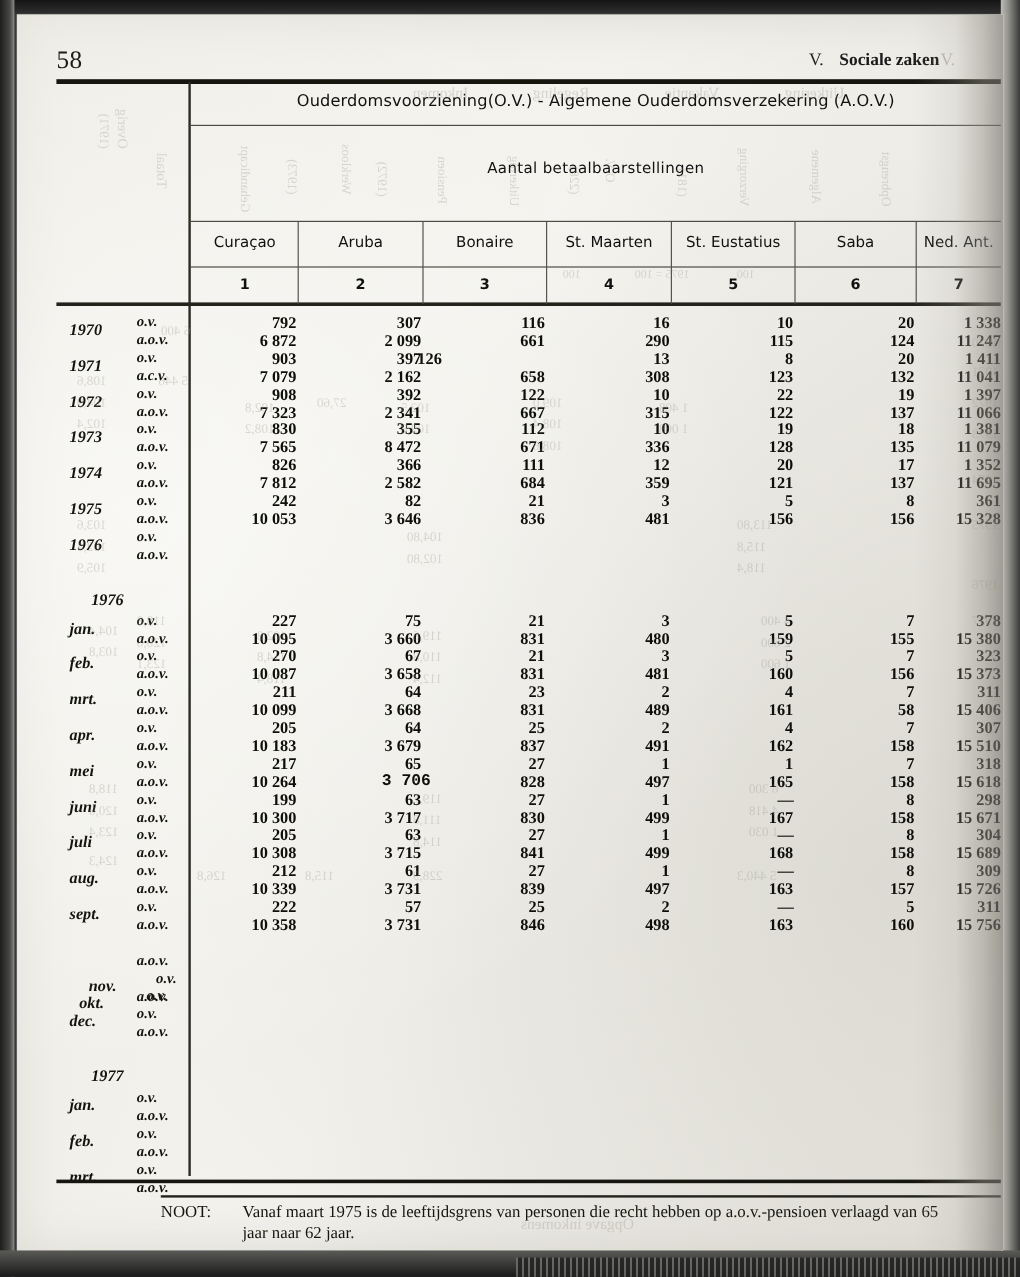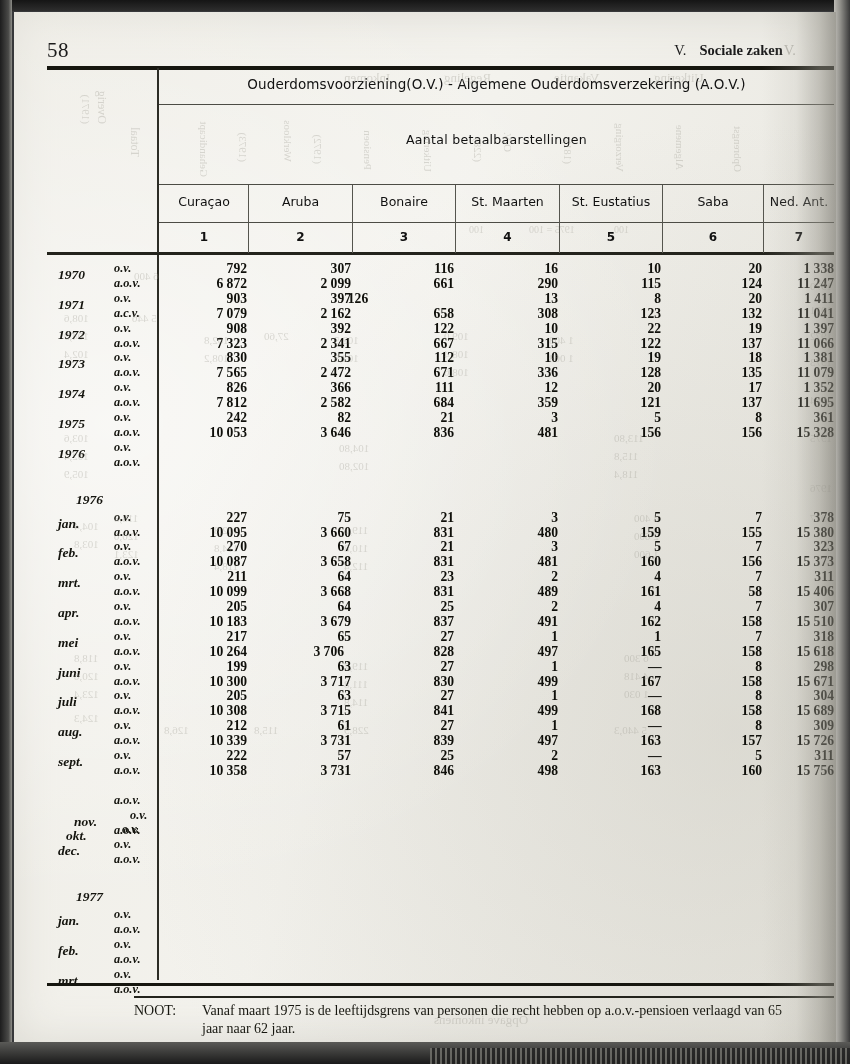--- a/index.html
+++ b/index.html
@@ -447,21 +447,21 @@
         <div class="cell" style="left: 177px; width: 160px;">355</div>
         <div class="cell" style="left: 280px; width: 160px;">112</div>
         <div class="cell" style="left: 384px; width: 160px;">10</div>
         <div class="cell" style="left: 487px; width: 160px;">19</div>
         <div class="cell" style="left: 588px; width: 160px;">18</div>
         <div class="cell" style="left: 660px; width: 160px;">1 381</div>
       </div>
       <div class="row" style="top: 353.3px; position: absolute; left: 0px; height: 14.9px;">
         <div class="stub-kind">a.o.v.</div>
         <div class="cell" style="left: 73px; width: 160px;">7 565</div>
-        <div class="cell" style="left: 177px; width: 160px;">2 472</div>
+        <div class="cell" style="left: 177px; width: 160px;">8 472</div>
         <div class="cell" style="left: 280px; width: 160px;">671</div>
         <div class="cell" style="left: 384px; width: 160px;">336</div>
         <div class="cell" style="left: 487px; width: 160px;">128</div>
         <div class="cell" style="left: 588px; width: 160px;">135</div>
         <div class="cell" style="left: 660px; width: 160px;">11 079</div>
       </div>
       <div class="row" style="top: 368.2px; position: absolute; left: 0px; height: 14.9px;">
         <div class="stub-year" style="top: 6px;">1974</div>
         <div class="stub-kind">o.v.</div>
         <div class="cell" style="left: 73px; width: 160px;">826</div>
@@ -604,21 +604,21 @@
         <div class="cell" style="left: 177px; width: 160px;">65</div>
         <div class="cell" style="left: 280px; width: 160px;">27</div>
         <div class="cell" style="left: 384px; width: 160px;">1</div>
         <div class="cell" style="left: 487px; width: 160px;">1</div>
         <div class="cell" style="left: 588px; width: 160px;">7</div>
         <div class="cell" style="left: 660px; width: 160px;">318</div>
       </div>
       <div class="row" style="top: 631.7px; position: absolute; left: 0px; height: 14.9px;">
         <div class="stub-kind">a.o.v.</div>
         <div class="cell" style="left: 73px; width: 160px;">10 264</div>
-        <div class="cell" style="left: 170px; width: 160px;">3 706</div>
+        <div class="cell" style="left: 185px; width: 160px; font-family: Liberation Mono, monospace;">3 706</div>
         <div class="cell" style="left: 280px; width: 160px;">828</div>
         <div class="cell" style="left: 384px; width: 160px;">497</div>
         <div class="cell" style="left: 487px; width: 160px;">165</div>
         <div class="cell" style="left: 588px; width: 160px;">158</div>
         <div class="cell" style="left: 660px; width: 160px;">15 618</div>
       </div>
       <div class="row" style="top: 646.6px; position: absolute; left: 0px; height: 14.9px;">
         <div class="stub-year" style="top: 6px;">juni</div>
         <div class="stub-kind">o.v.</div>
         <div class="cell" style="left: 73px; width: 160px;">199</div>

